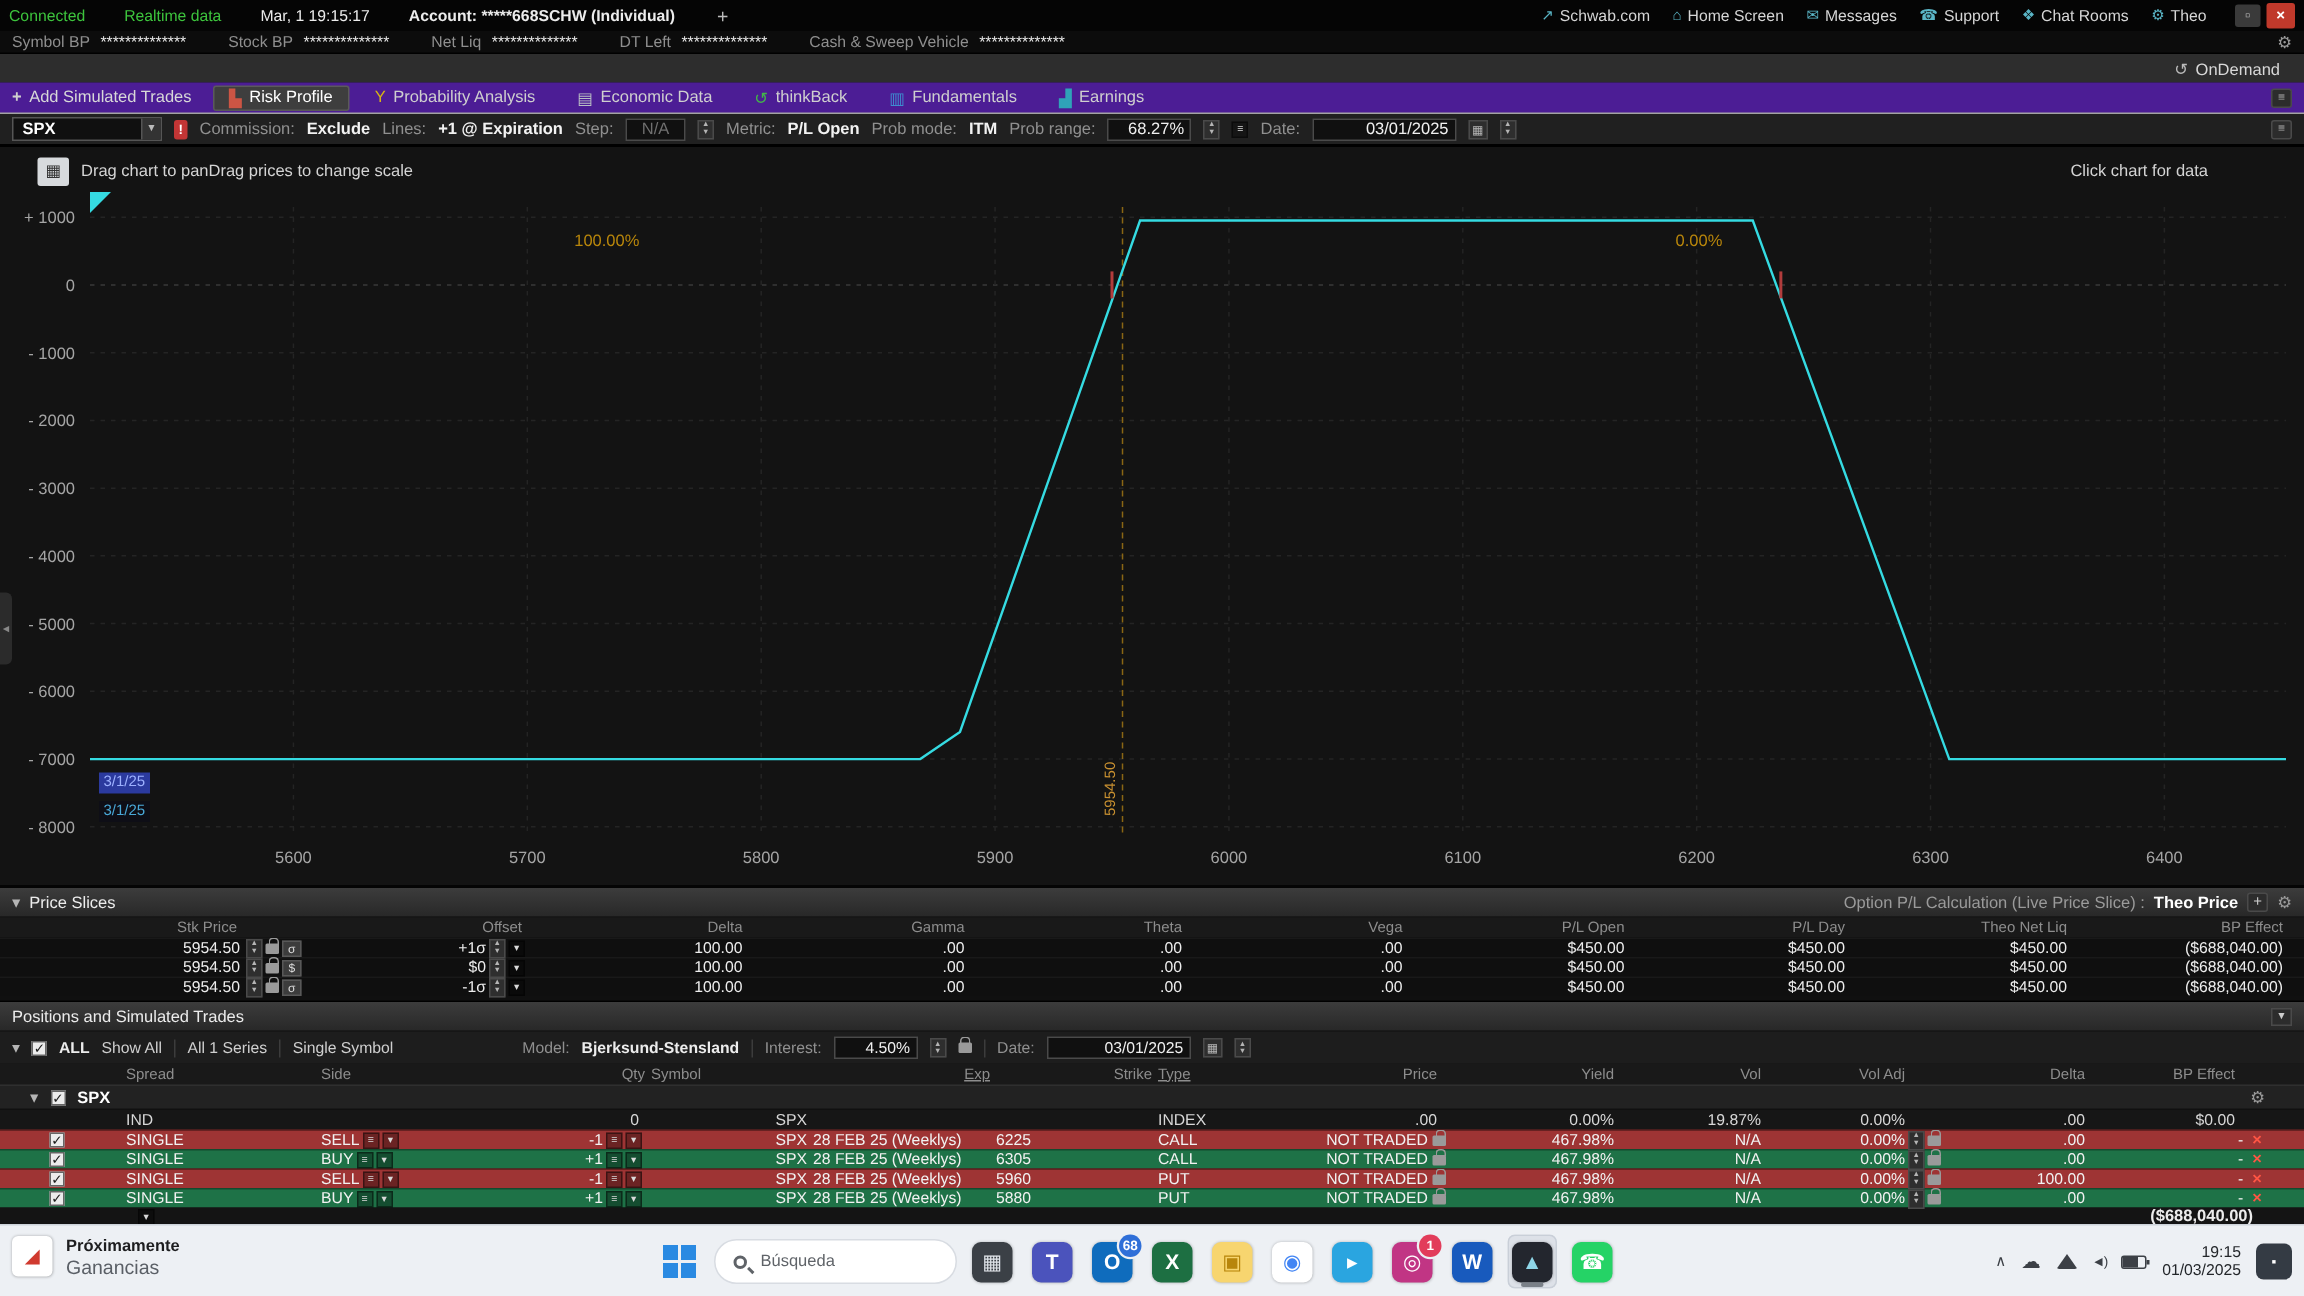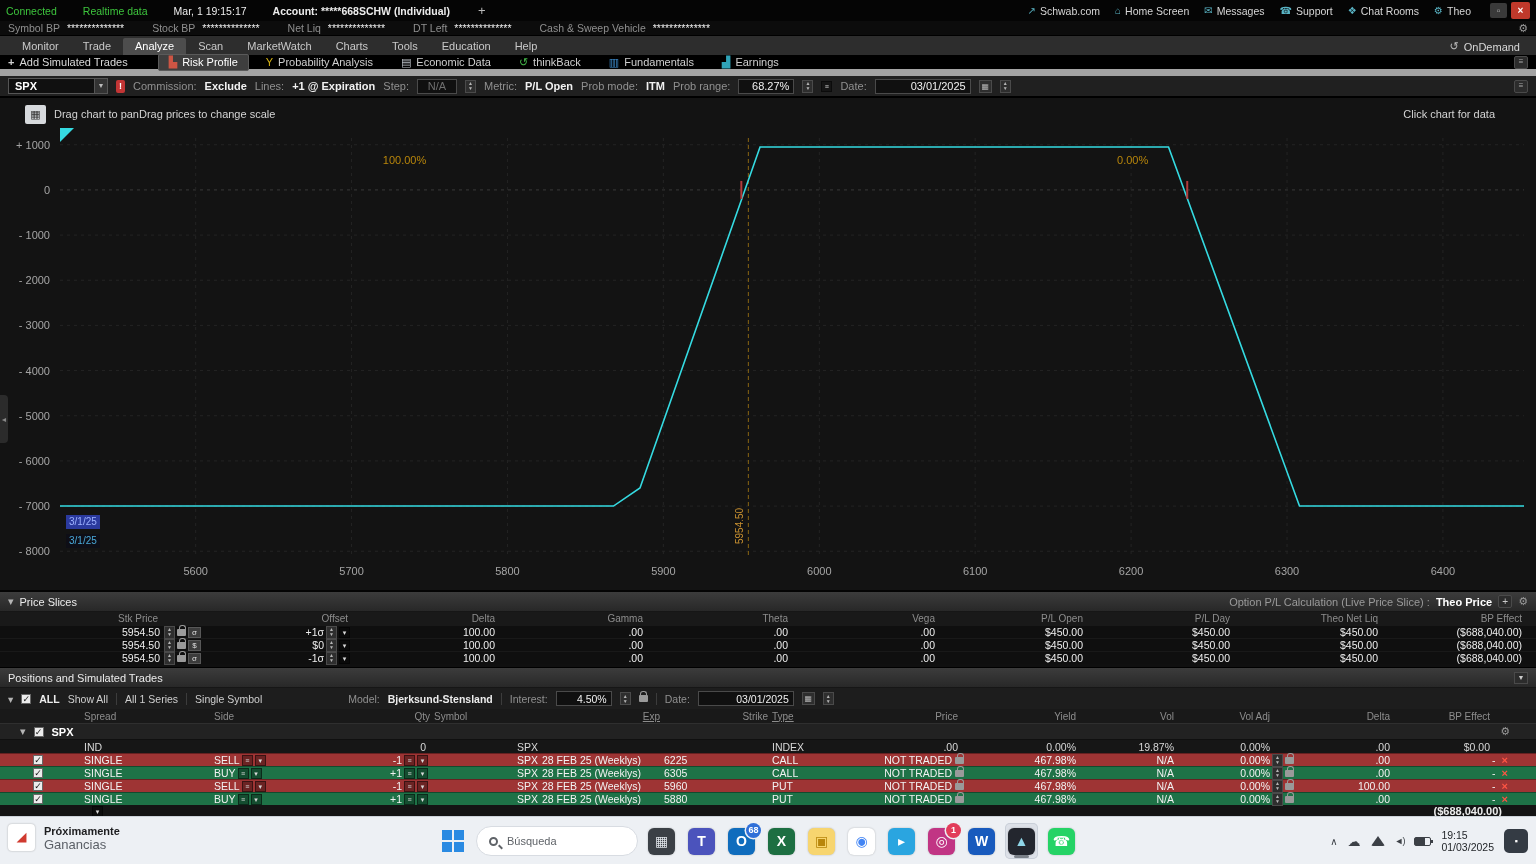--- a/index.html
+++ b/index.html
@@ -26,21 +26,21 @@
 .gear::before{content:"⚙"}
 
 .menubar{position:absolute;top:36px;left:0;width:100%;height:19px;background:#2d2d2d;display:flex;align-items:flex-end;padding:0 10px}
 .mtabs{display:flex;align-items:flex-end}
 .mtab{padding:2px 12px;color:#c9c9c9;height:17px}
 .mtab.active{background:#4d4d4d;color:#fff;border-radius:2px 2px 0 0}
 .ondemand{display:flex;gap:5px;align-items:center;color:#d8d8d8;padding:0 6px 2px 0}
 .ondemand .ic{color:#bbb}
 .ondemand .ic::before{content:"↺"}
 
-.subbar{position:absolute;top:55px;left:0;width:100%;height:21px;background:#000000;display:flex;align-items:center;padding:0 8px;gap:22px;border-bottom:7px solid #a3a3a3}
+.subbar{position:absolute;top:55px;left:0;width:100%;height:21px;background:#4c1d95;display:flex;align-items:center;padding:0 8px;gap:6px;border-bottom:1px solid #a3a3a3}
 .addsim{display:flex;align-items:center;gap:5px;color:#d8d8d8;margin-right:8px;white-space:nowrap}
 .addsim .ic{color:#cfcfcf;font-weight:bold}
 .addsim .ic::before{content:"+"}
 .stab{display:flex;align-items:center;gap:5px;color:#cfcfcf;padding:1px 10px;height:17px;border-radius:2px;border:1px solid transparent;white-space:nowrap}
 .stab.active{background:#3e3e3e;border-color:#5a5a5a;color:#fff}
 .sq-icon{width:14px;height:13px;background:#2c2c2c;border:1px solid #4a4a4a;color:#aaa;font-size:8px;line-height:10px;text-align:center;border-radius:2px}
 .sq-icon::before{content:"≡"}
 
 .ctrlbar{position:absolute;top:76px;left:0;width:100%;height:22px;background:#202020;display:flex;align-items:center;padding:0 8px;gap:8px;border-bottom:2px solid #000;white-space:nowrap}
 .combo{width:100px;height:16px;background:#101010;border:1px solid #555;display:flex;align-items:center;color:#fff;font-weight:bold;padding-left:6px}
@@ -56,21 +56,21 @@
 .stp{display:inline-flex;flex-direction:column;align-items:center;justify-content:center;width:11px;height:13px;background:#2e2e2e;border:1px solid #4a4a4a;color:#b5b5b5;font-size:5px;line-height:5px;flex:0 0 auto}
 .stp::before{content:"▲"}
 .stp::after{content:"▼"}
 .calbox{width:13px;height:13px;background:#2e2e2e;border:1px solid #4a4a4a;color:#b5b5b5;font-size:8px;line-height:11px;text-align:center;flex:0 0 auto}
 .calbox::before{content:"▦"}
 
 .chart-panel{position:absolute;top:98px;left:0;width:1536px;height:492px;background:#131313}
 .chart-style-btn{position:absolute;top:7px;left:25px;width:21px;height:19px;background:#d7dadd;border-radius:2px;color:#333;font-size:11px;line-height:18px;text-align:center}
 .chart-style-btn::before{content:"▦"}
 .hintL{position:absolute;top:10px;left:54px;color:#d4d4d4}
-.hintR{position:absolute;top:10px;right:41px;color:#d4d4d4}
+.hintR{position:absolute;top:10px;right:64px;color:#d4d4d4}
 #chart-svg{position:absolute;top:28px;left:0}
 #chart-svg text{font-family:"Liberation Sans","DejaVu Sans",sans-serif}
 .exp-lbl{position:absolute;left:66px;height:14px;padding:0 3px;font-size:10px;line-height:13px}
 .exp-a{top:417px;background:#2b3a9e;color:#9db1ff}
 .exp-b{top:436px;background:#0e0e16;color:#49a8d8}
 .side-handle{position:absolute;left:0;top:395px;width:8px;height:48px;background:#2b2b2b;border-radius:0 4px 4px 0;color:#888;font-size:7px;display:flex;align-items:center;justify-content:center}
 .side-handle::before{content:"◄"}
 
 .sec-hdr{height:20px;background:linear-gradient(#3c3c3c,#282828);display:flex;align-items:center;padding:0 8px;gap:6px;color:#ececec;border-bottom:1px solid #161616}
 .car{color:#b5b5b5}
@@ -134,21 +134,21 @@
 .app.active{background:#dde1e8;box-shadow:inset 0 0 0 1px #c9cfd8}
 .app.active::after{content:"";position:absolute;bottom:1px;left:9px;width:15px;height:3px;background:#7a8088;border-radius:2px}
 .badge{position:absolute;top:0;right:-3px;min-width:15px;height:15px;border-radius:8px;color:#fff;font-size:9px;font-weight:bold;line-height:15px;text-align:center;padding:0 2px;box-shadow:0 0 0 1.5px #edf0f4}
 .tbr{position:absolute;right:8px;top:0;height:48px;display:flex;align-items:center;gap:10px;color:#3c4046}
 .chev{font-size:10px}
 .cloud{font-size:13px}
 .wifi{width:0;height:0;border-left:7px solid transparent;border-right:7px solid transparent;border-bottom:10px solid #3c4046;border-radius:2px}
 .vol{font-size:9px;letter-spacing:-1px}
 .batt{width:17px;height:9px;border:1px solid #3c4046;border-radius:2px;position:relative;background:linear-gradient(to right,#3c4046 70%,transparent 70%)}
 .batt::after{content:"";position:absolute;right:-3px;top:2px;width:2px;height:3px;background:#3c4046}
-.clockblk{text-align:left;font-size:10.5px;color:#23262a;line-height:12px}
+.clockblk{text-align:right;font-size:10.5px;color:#23262a;line-height:12px}
 .notif{width:24px;height:24px;background:#343b44;border-radius:5px;color:#fff;font-size:9px;display:flex;align-items:center;justify-content:center}
 .notif::before{content:"▪"}
 </style>
 </head>
 <body>
 
 <div id="app">
 
   <header class="topbar">
     <span class="grp">
@@ -216,31 +216,20 @@
         <div class="fld">
           <span class="lbl">Cash &amp; Sweep Vehicle</span>
           <span class="val">**************</span>
         </div>
       </div>
     <span class="spacer"></span>
     <span class="gear"></span>
   </div>
 
   <nav class="menubar">
-    <div class="mtabs">
-        <div class="mtab">Monitor</div>
-        <div class="mtab">Trade</div>
-        <div class="mtab active">Analyze</div>
-        <div class="mtab">Scan</div>
-        <div class="mtab">MarketWatch</div>
-        <div class="mtab">Charts</div>
-        <div class="mtab">Tools</div>
-        <div class="mtab">Education</div>
-        <div class="mtab">Help</div>
-      </div>
     <span class="spacer"></span>
     <div class="ondemand">
       <span class="ic"></span>
       <span>OnDemand</span>
     </div>
   </nav>
 
   <div class="subbar">
     <div class="addsim">
       <span class="ic"></span>

